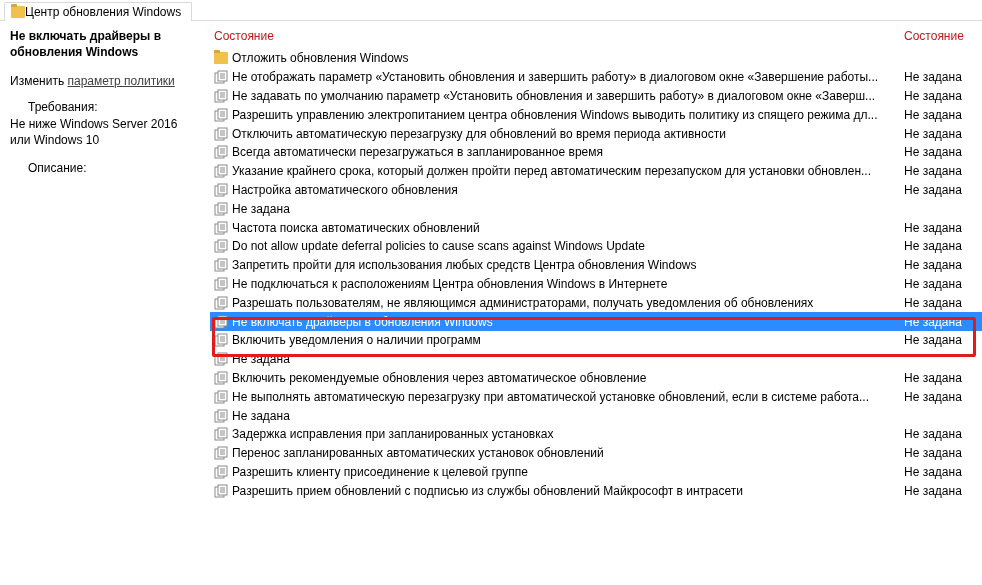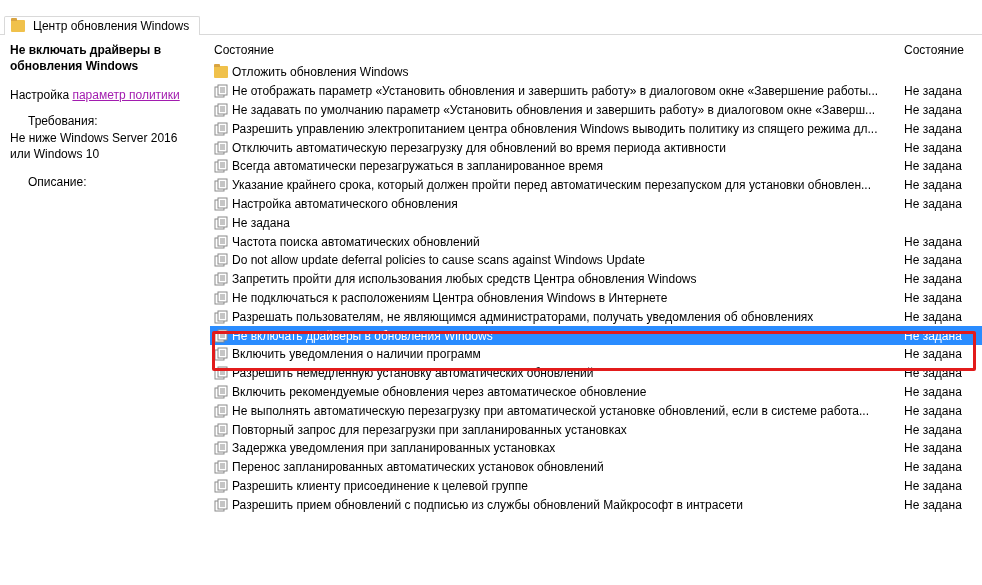--- a/index.html
+++ b/index.html
@@ -7,26 +7,26 @@
       font-family: "Segoe UI", Tahoma, sans-serif;
       font-size: 12px;
       background: #fff;
       width: 982px;
       height: 585px;
       overflow: hidden;
     }
     .window-tab {
       display: inline-flex;
       align-items: center;
-      gap: 8px;
+      gap: 0;
       border: 1px solid #d9d9d9;
       border-bottom: none;
       padding: 2px 10px 2px 6px;
       margin-left: 4px;
-      margin-top: 16px;
+      margin-top: 2px;
       background: #fff;
       border-radius: 2px 2px 0 0;
       font-size: 12px;
     }
     .tab-border {
       border-bottom: 1px solid #d9d9d9;
       margin-top: -1px;
     }
     .folder-icon {
       width: 14px;
@@ -57,36 +57,36 @@
       flex-shrink: 0;
     }
     .left-pane h2 {
       font-size: 12px;
       font-weight: bold;
       line-height: 1.3;
       margin-bottom: 14px;
     }
     .edit-row { margin-bottom: 12px; }
     .link {
-      color: #a21caf;
+      color: #404040;
       text-decoration: underline;
       cursor: pointer;
     }
     .section-label { margin-bottom: 2px; margin-left: 18px; }
     .section-text { line-height: 1.35; margin-bottom: 12px; }
     .right-pane {
       flex: 1;
       min-width: 0;
       position: relative;
     }
     .headers {
       display: flex;
       font-size: 12px;
       padding: 8px 0 4px 0;
-      color: #000000;
+      color: #b91c1c;
     }
     .h-col1 {
       flex: 1;
       padding-left: 4px;
     }
     .h-col2 {
       width: 78px;
       padding-right: 8px;
     }
     .list {
@@ -147,21 +147,21 @@
   <span class="folder-icon"></span>
   <span>Центр обновления Windows</span>
 </div>
 <div class="tab-border"></div>
 
 <div class="container">
 
   <div class="left-pane">
     <h2>Не включать драйверы в обновления Windows</h2>
     <div class="edit-row">
-      <span>Настройка</span>
+      <span>Изменить</span>
       <span class="link">параметр политики</span>
     </div>
     <div class="section-label">Требования:</div>
     <div class="section-text">Не ниже Windows Server 2016 или Windows 10</div>
     <div class="section-label">Описание:</div>
   </div>
 
   <div class="right-pane">
     <div class="headers">
       <div class="h-col1">Состояние</div>
@@ -308,21 +308,20 @@
           </div>
           <div class="name-cell">Включить уведомления о наличии программ</div>
           <div class="state-cell">Не задана</div>
         </div>
         <div class="row">
           <div class="icon-cell">
             <svg class="policy-icon" width="14" height="14">
               <use href="#policy-glyph"></use>
             </svg>
           </div>
-          <div class="name-cell">Разрешить немедленную установку автоматических обновлений</div>
           <div class="state-cell">Не задана</div>
         </div>
         <div class="row">
           <div class="icon-cell">
             <svg class="policy-icon" width="14" height="14">
               <use href="#policy-glyph"></use>
             </svg>
           </div>
           <div class="name-cell">Включить рекомендуемые обновления через автоматическое обновление</div>
           <div class="state-cell">Не задана</div>
@@ -335,30 +334,29 @@
           </div>
           <div class="name-cell">Не выполнять автоматическую перезагрузку при автоматической установке обновлений, если в системе работа...</div>
           <div class="state-cell">Не задана</div>
         </div>
         <div class="row">
           <div class="icon-cell">
             <svg class="policy-icon" width="14" height="14">
               <use href="#policy-glyph"></use>
             </svg>
           </div>
-          <div class="name-cell">Повторный запрос для перезагрузки при запланированных установках</div>
-          <div class="state-cell">Не задана</div>
-        </div>
-        <div class="row">
-          <div class="icon-cell">
-            <svg class="policy-icon" width="14" height="14">
-              <use href="#policy-glyph"></use>
-            </svg>
-          </div>
-          <div class="name-cell">Задержка уведомления при запланированных установках</div>
+          <div class="state-cell">Не задана</div>
+        </div>
+        <div class="row">
+          <div class="icon-cell">
+            <svg class="policy-icon" width="14" height="14">
+              <use href="#policy-glyph"></use>
+            </svg>
+          </div>
+          <div class="name-cell">Задержка исправления при запланированных установках</div>
           <div class="state-cell">Не задана</div>
         </div>
         <div class="row">
           <div class="icon-cell">
             <svg class="policy-icon" width="14" height="14">
               <use href="#policy-glyph"></use>
             </svg>
           </div>
           <div class="name-cell">Перенос запланированных автоматических установок обновлений</div>
           <div class="state-cell">Не задана</div>

